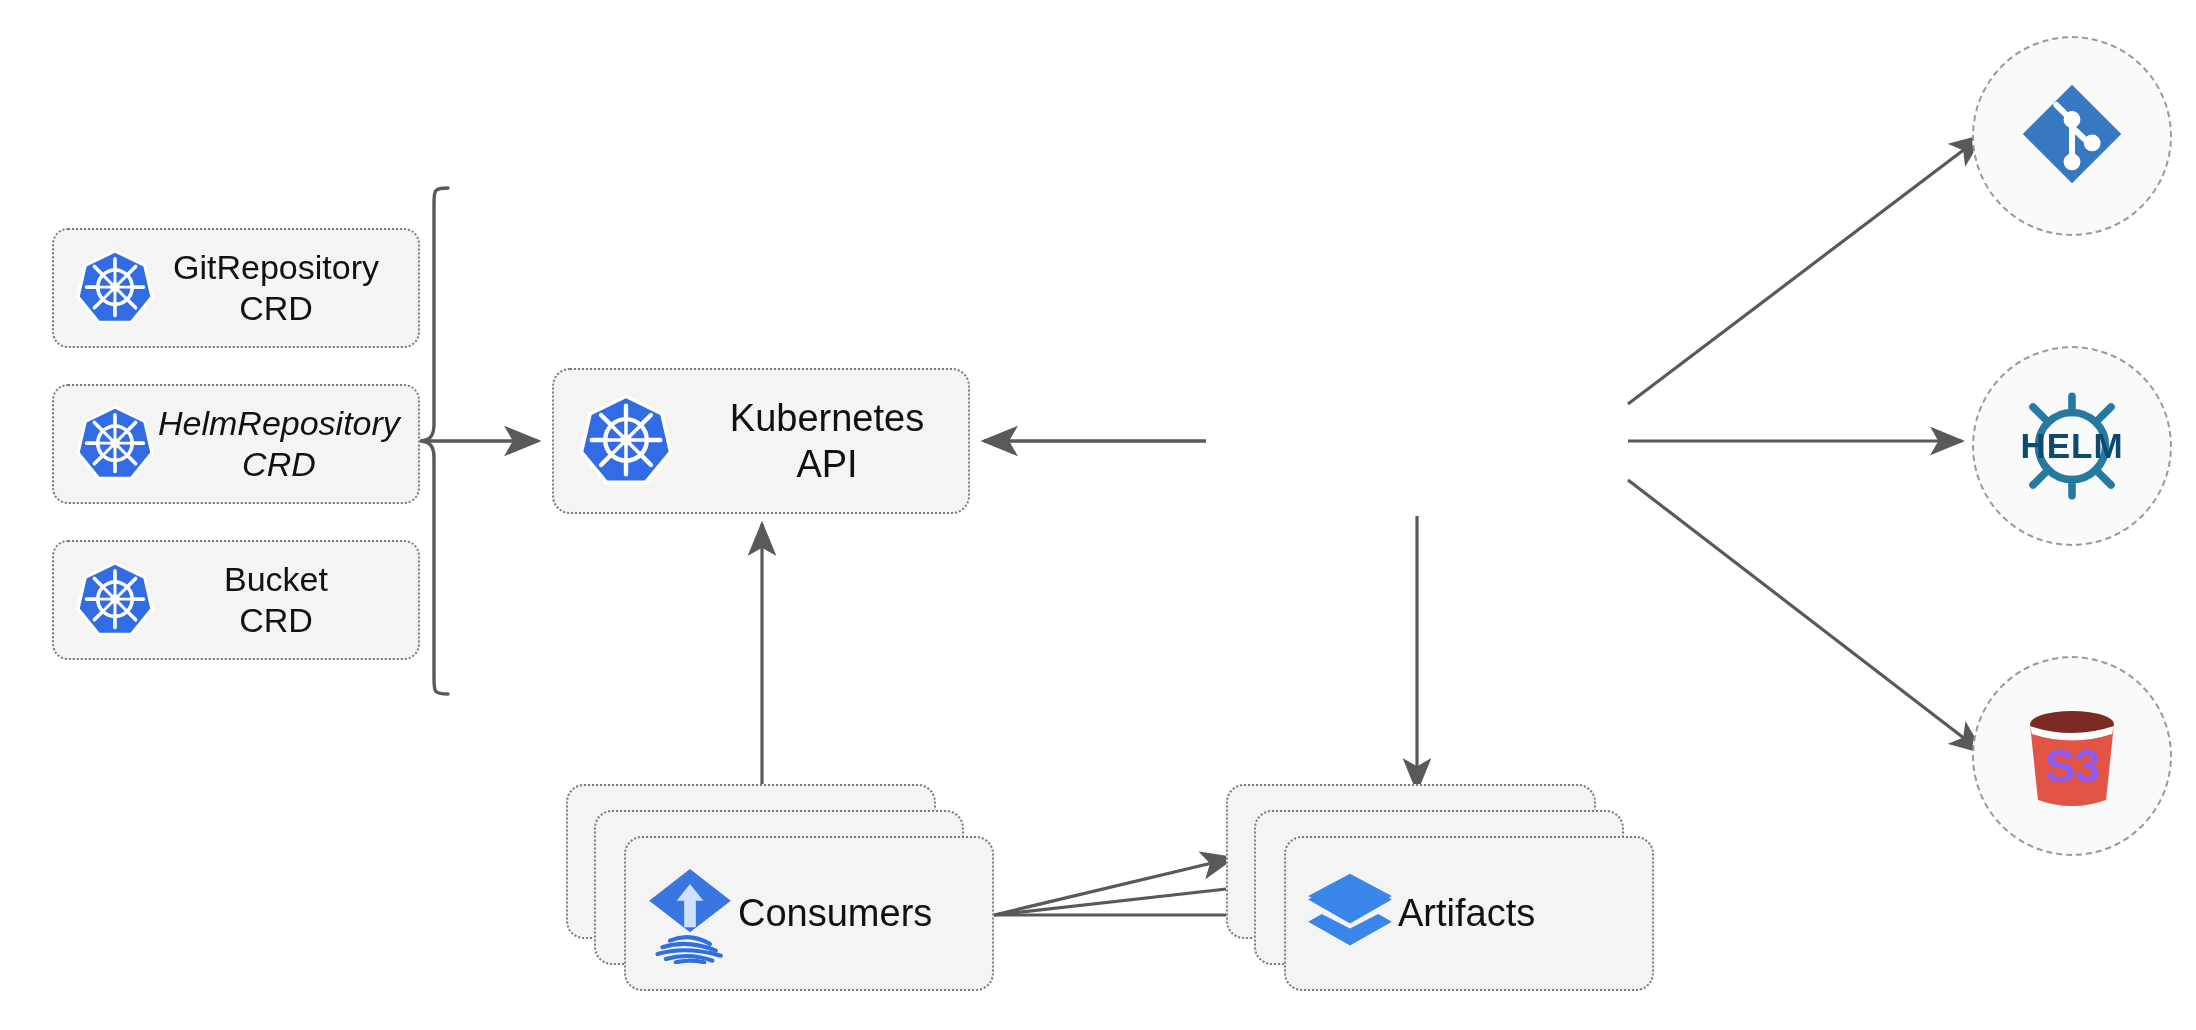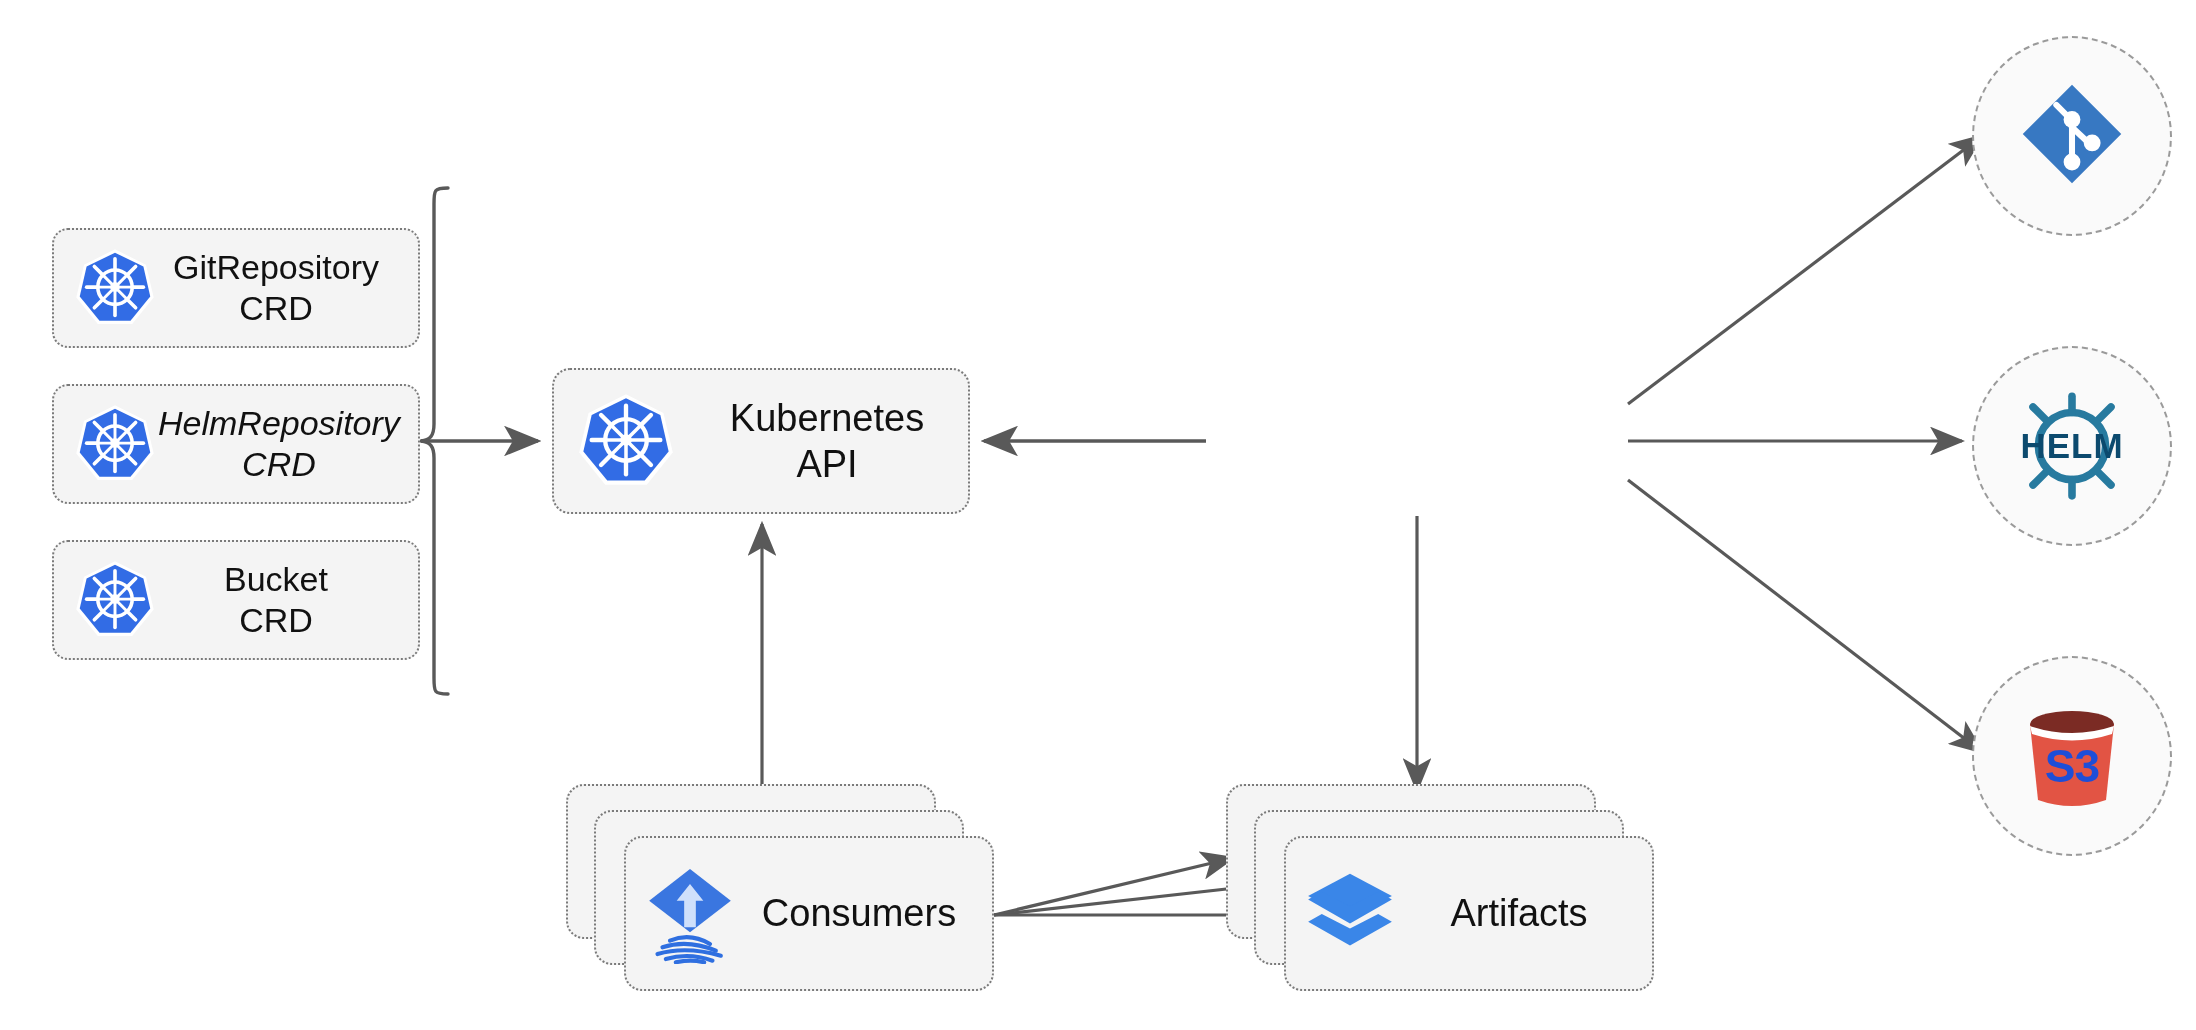--- a/index.html
+++ b/index.html
@@ -112,21 +112,21 @@
   .stack-wrap .sheet.s1 { left: 0px;  top: 0px;  }
   .stack-wrap .sheet.s2 { left: 28px; top: 26px; }
   .stack-wrap .sheet.s3 {
     left: 58px; top: 52px;
     display: flex;
     align-items: center;
     padding: 0 12px 0 16px;
   }
   .stack-wrap .icon-slot { flex: 0 0 auto; width: 96px; height: 104px;
       display:flex; align-items:center; justify-content:center; }
-  .stack-wrap .node-label { flex: 1 1 auto; text-align: center; font-size: 38px; color:#111; }
+  .stack-wrap .node-label { flex: 1 1 auto; text-align: left; font-size: 38px; color:#111; }
 
   #consumers { left: 566px; top: 784px; }
   #artifacts { left: 1226px; top: 784px; }
 
   
   .circle-node {
     position: absolute;
     box-sizing: border-box;
     width: 200px;
     height: 200px;
@@ -147,21 +147,21 @@
     font-size: 35px;
     font-weight: bold;
     letter-spacing: 1px;
     color: #0c4a6e;
     font-family: "Liberation Sans", sans-serif;
   }
   .s3-word {
     position: absolute;
     font-size: 46px;
     font-weight: bold;
-    color: #1d4ed8;
+    color: #8b5cf6;
     font-family: "Liberation Sans", sans-serif;
     letter-spacing: -1px;
   }
 </style>
 </head>
 <body>
 
 <div id="canvas">
 
   <svg id="edges" viewBox="0 0 2196 1030" preserveAspectRatio="none">

